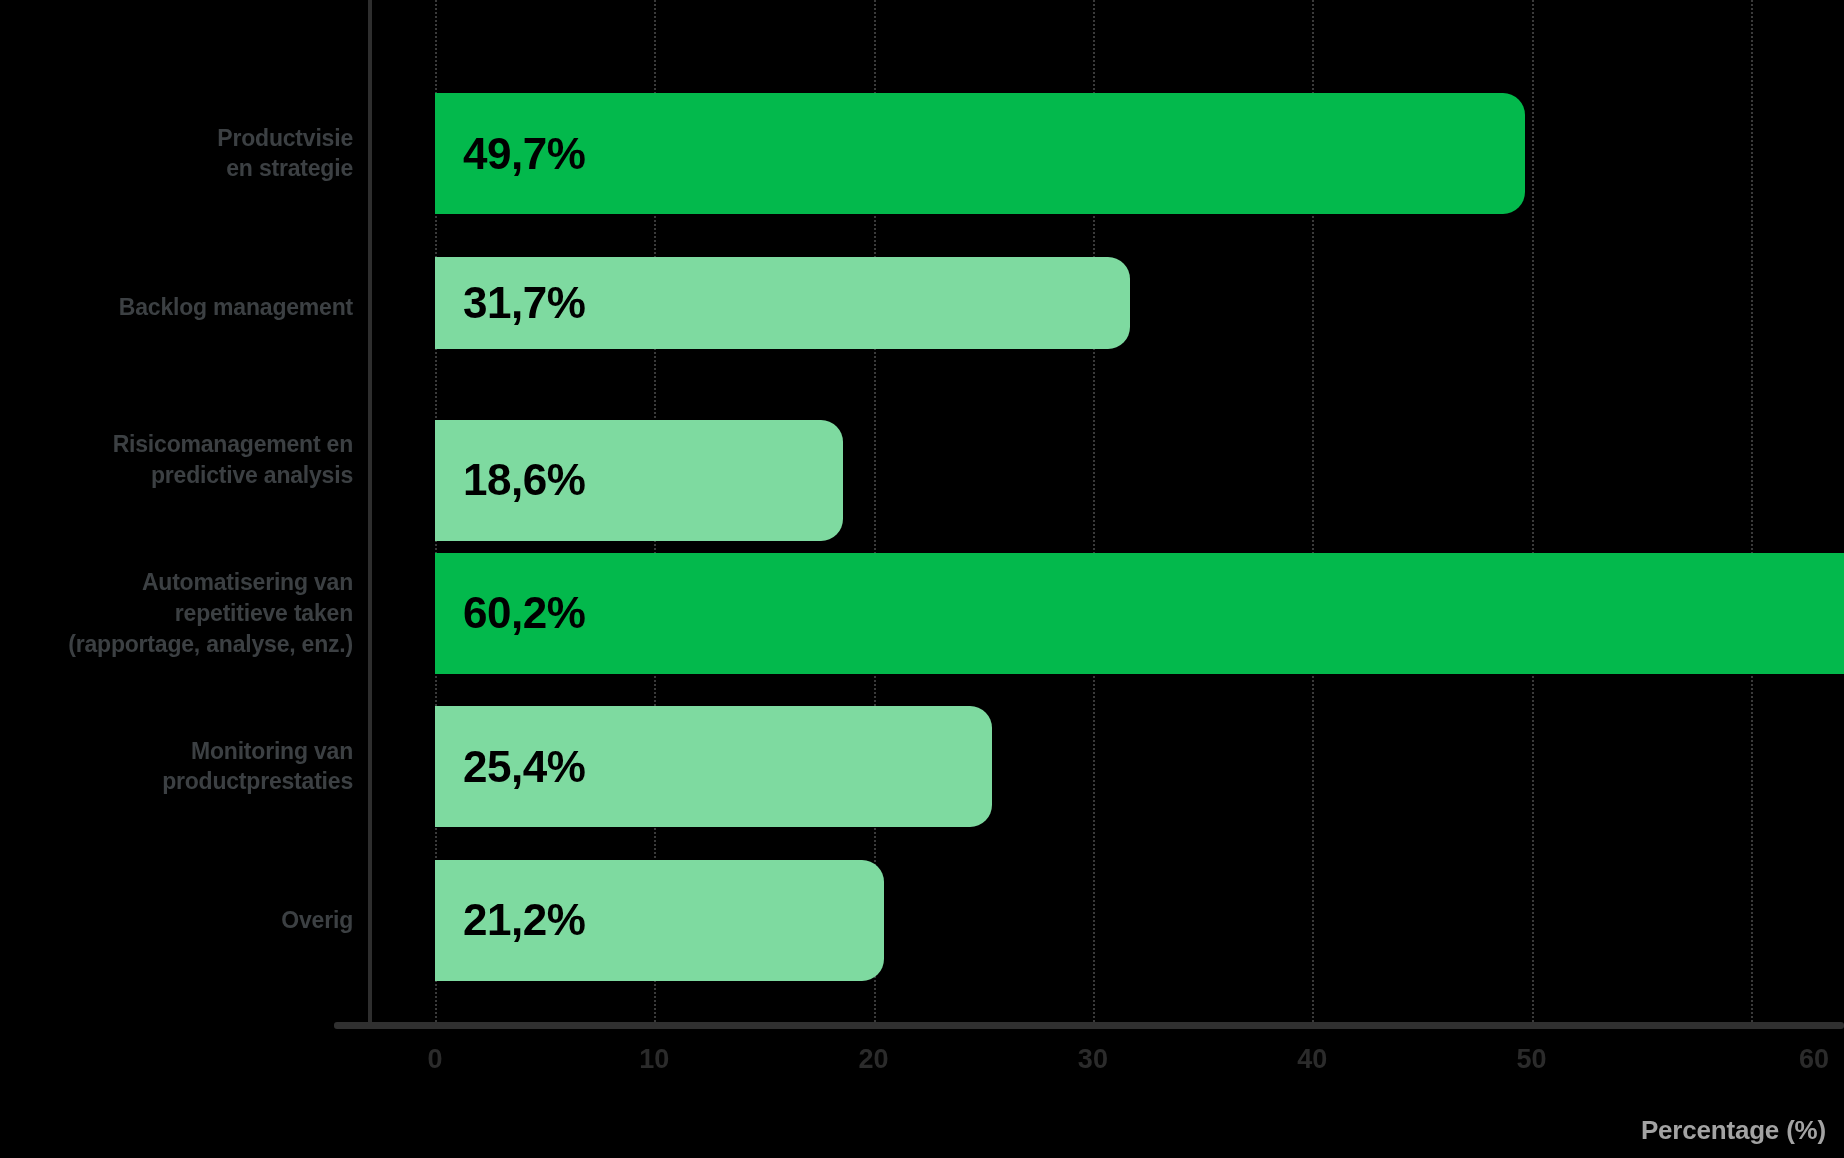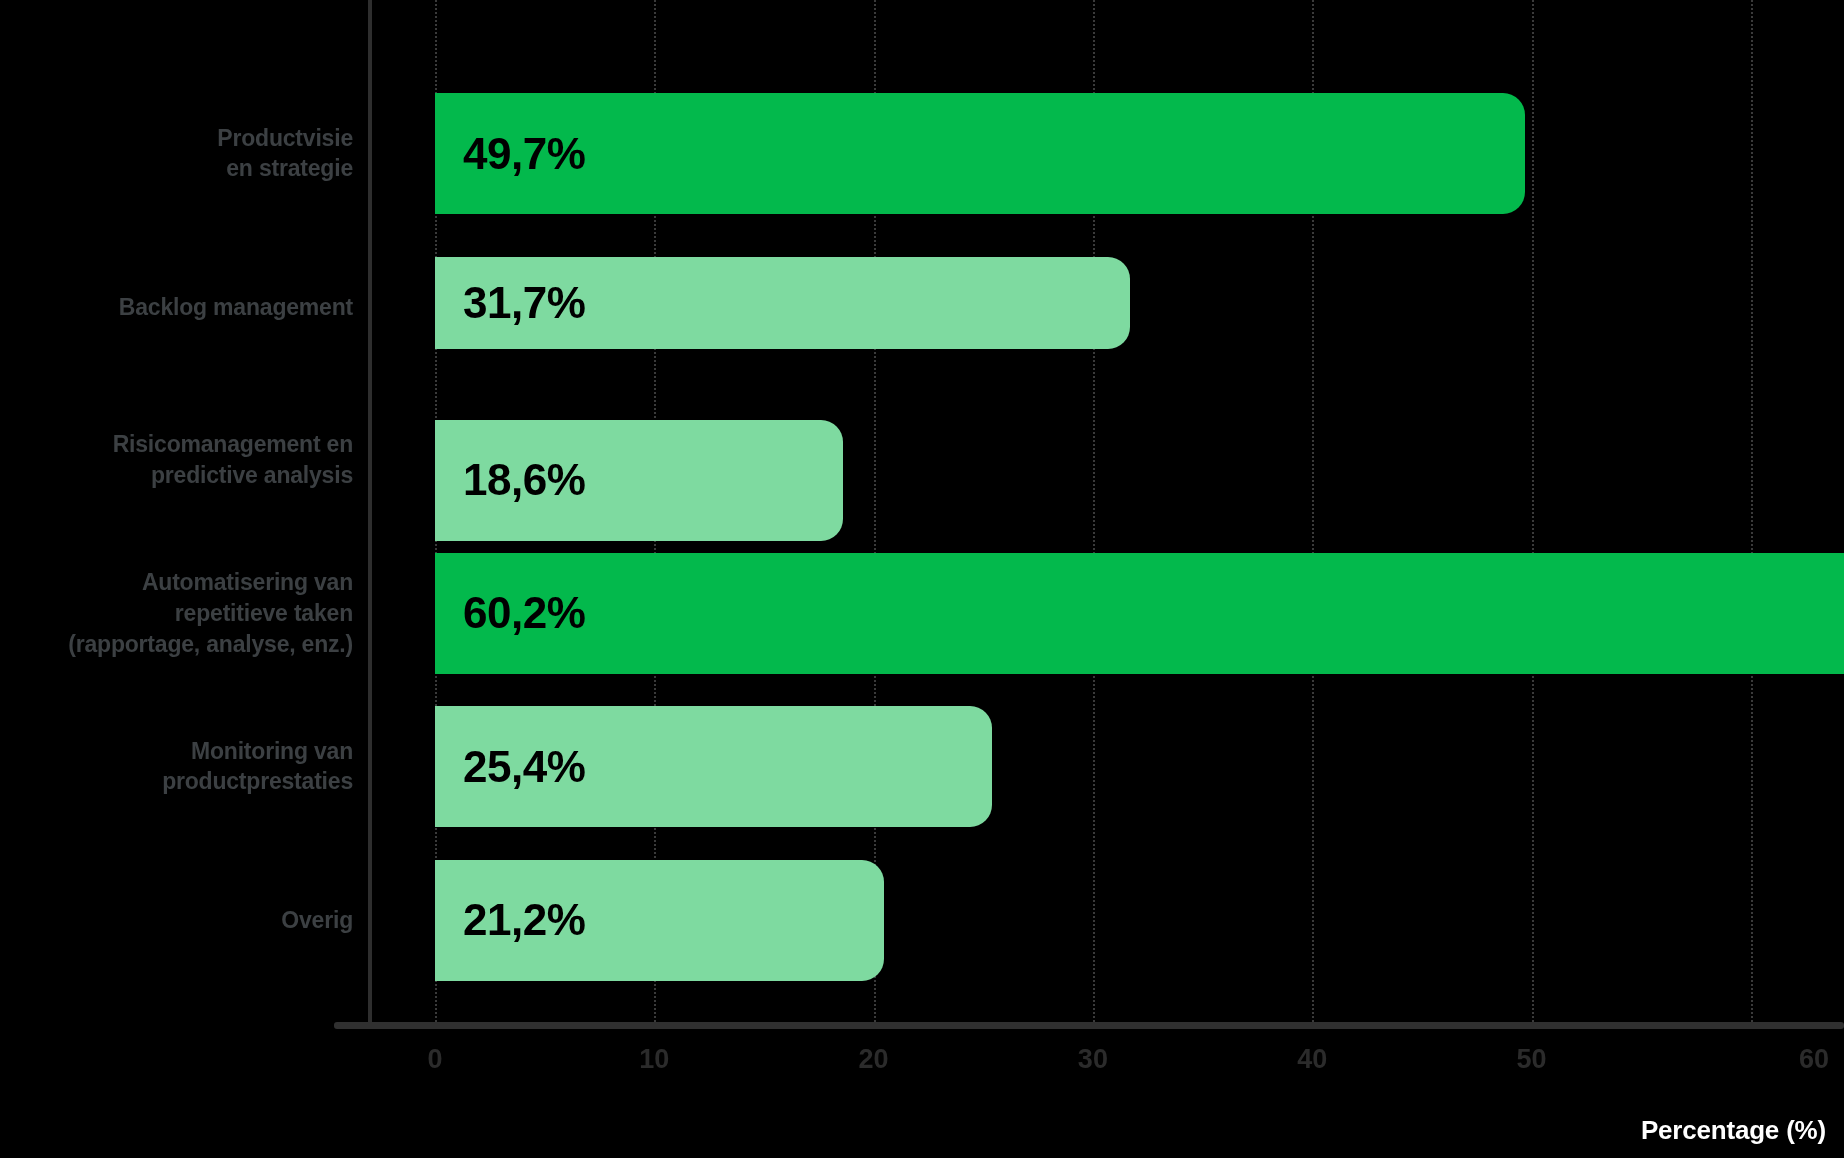--- a/index.html
+++ b/index.html
@@ -107,21 +107,21 @@
     font-size: 27px;
     font-weight: 700;
     letter-spacing: 0px;
   }
 
   
   .axis-title {
     position: absolute;
     right: 18px;
     bottom: 12px;
-    color: #ffffff;
+    color: #a3a3a3;
     font-size: 26px;
     font-weight: 700;
     letter-spacing: -0.2px;
   }
 </style>
 </head>
 <body>
 
 <div id="chart-root">
 

